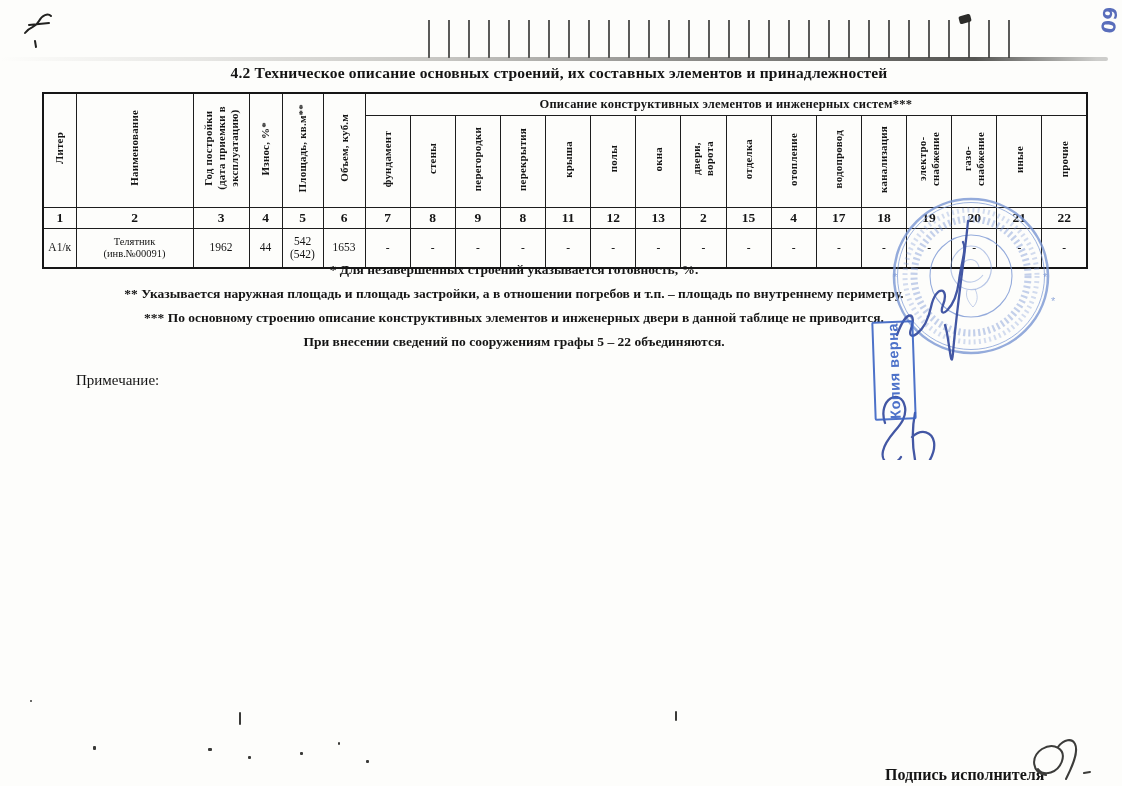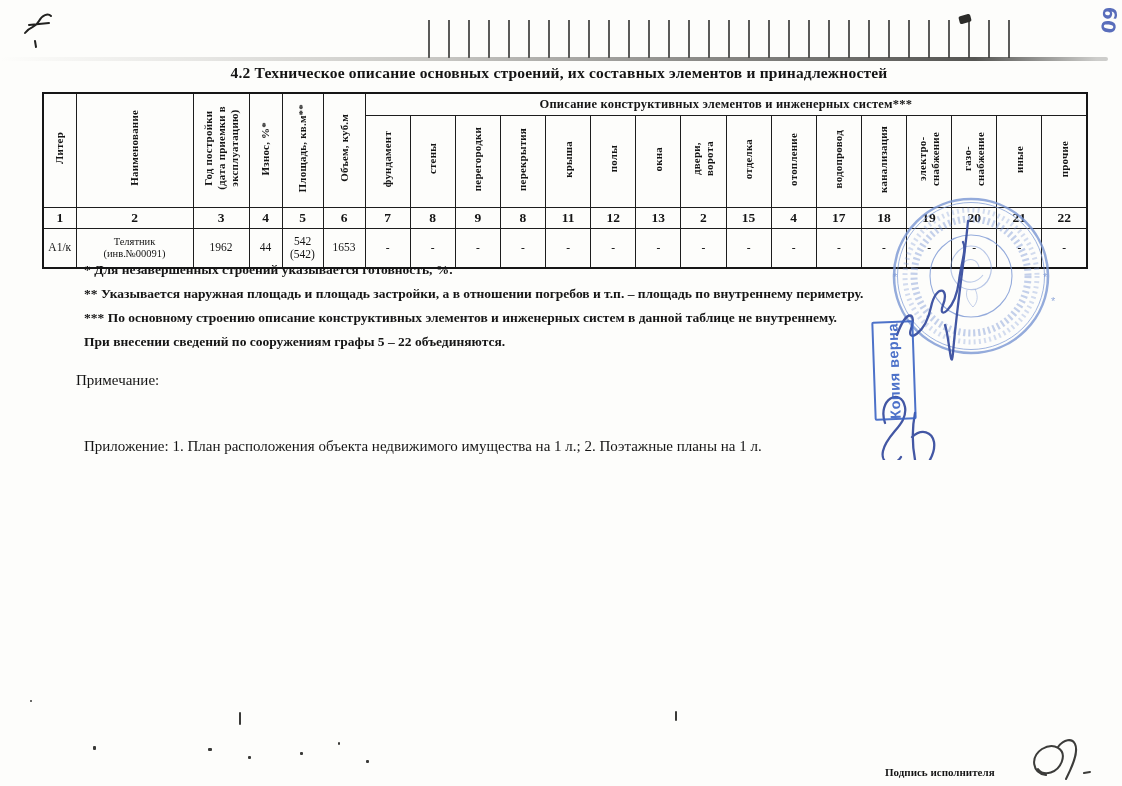--- a/index.html
+++ b/index.html
@@ -46,37 +46,37 @@
   .vlabel{
     display:inline-block;writing-mode:vertical-rl;transform:rotate(180deg);
     white-space:pre-line;font-weight:700;font-size:11px;line-height:1.18;
     letter-spacing:.2px;max-height:108px;
   }
   td.num{font-size:13.5px;font-weight:700;}
   td.val{font-size:11.5px;line-height:1.15;white-space:pre-line;}
   td.val.small{font-size:10.5px;}
   
   .footnotes{position:absolute;left:84px;top:262px;width:860px;font-size:13.5px;font-weight:700;}
-  .footnotes div{margin-bottom:8px;}
+  .footnotes div{margin-bottom:8px;text-align:center;}
   .note-label{position:absolute;left:76px;top:372px;font-size:15px;}
   .note-pages{position:absolute;left:84px;top:408px;font-size:15px;}
   .note-attach{position:absolute;left:84px;top:438px;font-size:15px;}
   
   .stamp-svg{position:absolute;left:855px;top:185px;pointer-events:none;}
   .copy-stamp{
     position:absolute;left:873px;top:321px;width:38px;height:95px;
     border:2px solid #3b63c4;border-radius:2px;transform:rotate(-2deg);
     display:flex;align-items:center;justify-content:center;opacity:.9;
   }
   .copy-stamp span{
     writing-mode:vertical-rl;transform:rotate(180deg);
     color:#3b63c4;font-family:"Liberation Sans",sans-serif;
     font-size:14.5px;font-weight:700;letter-spacing:.5px;white-space:nowrap;
   }
-  .exec-label{position:absolute;left:885px;top:766px;font-size:11px;font-weight:700;}
+  .exec-label{position:absolute;left:885px;top:766px;font-size:16px;font-weight:700;}
   .exec-sign-svg{position:absolute;left:1020px;top:735px;}
   .tl-scribble-svg{position:absolute;left:15px;top:3px;}
   
   .speck{position:absolute;background:#3a3a38;border-radius:1px;}
 </style>
 </head>
 <body>
 
 <div class="page">
 
@@ -203,26 +203,25 @@
           <td class="val">-</td>
           <td class="val">-</td>
           <td class="val">-</td>
         </tr>
     </tbody>
   </table>
 
   <div class="footnotes">
     <div>* Для незавершенных строений указывается готовность, %.</div>
     <div>** Указывается наружная площадь и площадь застройки, а в отношении погребов и т.п. – площадь по внутреннему периметру.</div>
-    <div>*** По основному строению описание конструктивных элементов и инженерных систем в данной таблице не внутреннему.</div>
+    <div>*** По основному строению описание конструктивных элементов и инженерных двери в данной таблице не приводится.</div>
     <div>При внесении сведений по сооружениям  графы 5 – 22 объединяются.</div>
   </div>
 
   <div class="note-label">Примечание:</div>
-  <div class="note-attach">Приложение: 1. План расположения объекта недвижимого имущества на 1 л.; 2. Поэтажные планы на 1 л.</div>
 
   <svg class="stamp-svg" width="250" height="275">
     <g stroke="#7b97d4" fill="none" opacity="0.8">
       <circle cx="116" cy="91" r="77" stroke-width="2.6"></circle>
       <circle cx="116" cy="91" r="73.5" stroke-width="0.9"></circle>
       <circle cx="116" cy="91" r="41" stroke-width="1.1"></circle>
 
       <circle cx="116" cy="91" r="57" stroke-width="7" stroke-dasharray="2.2 2.8" opacity="0.55"></circle>
       <circle cx="116" cy="91" r="66" stroke-width="5" stroke-dasharray="2 3.2" opacity="0.4"></circle>
 

